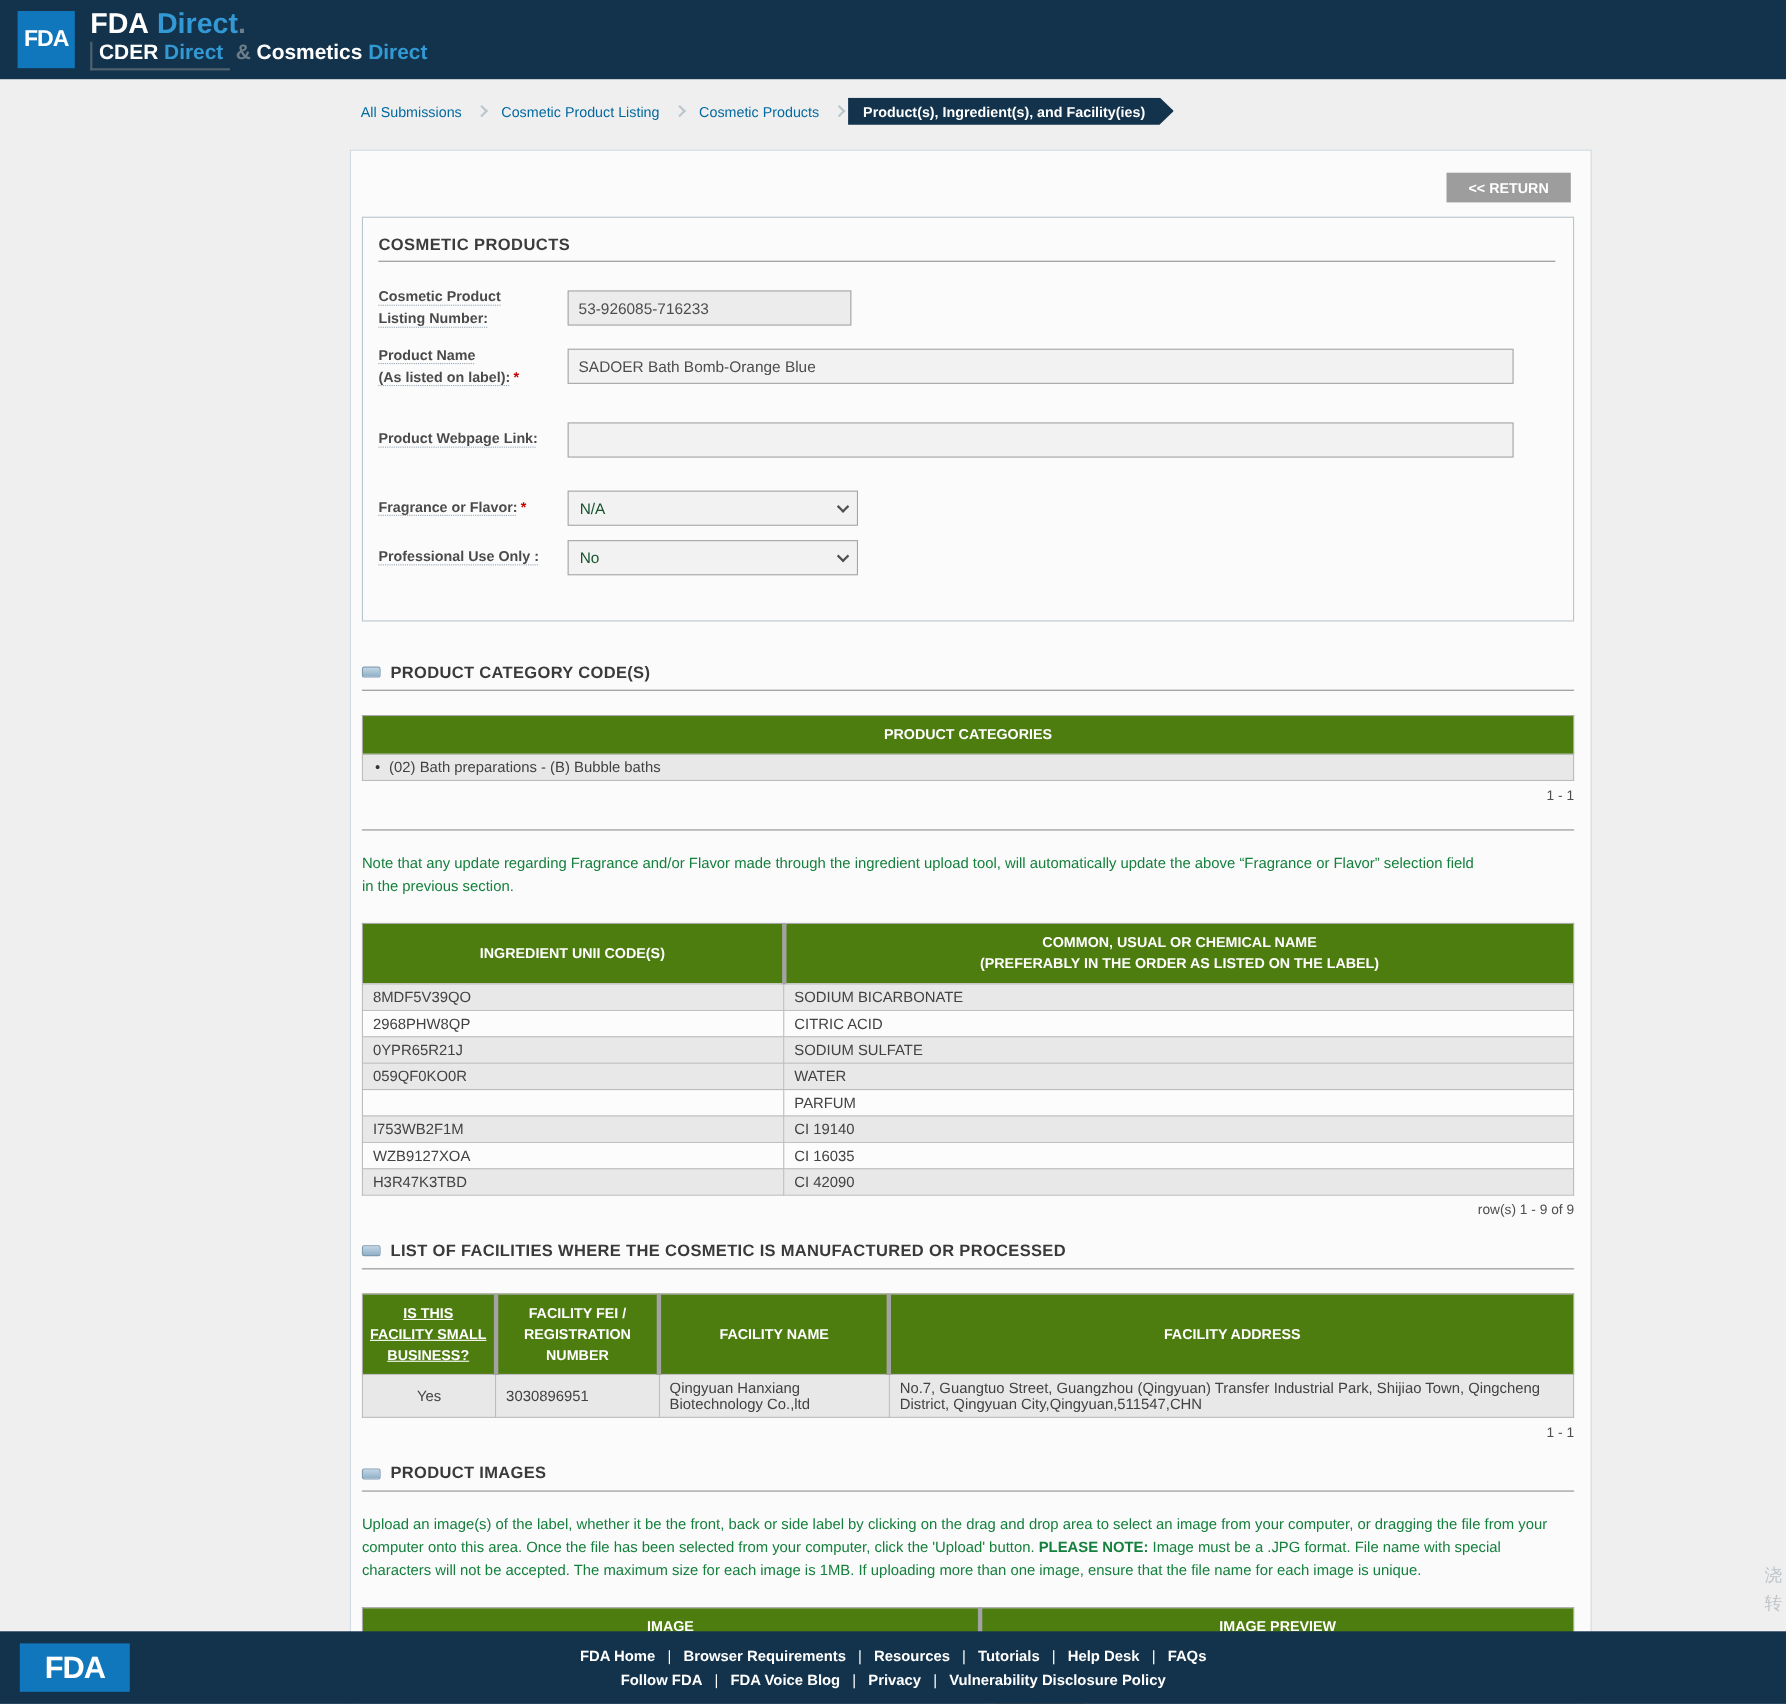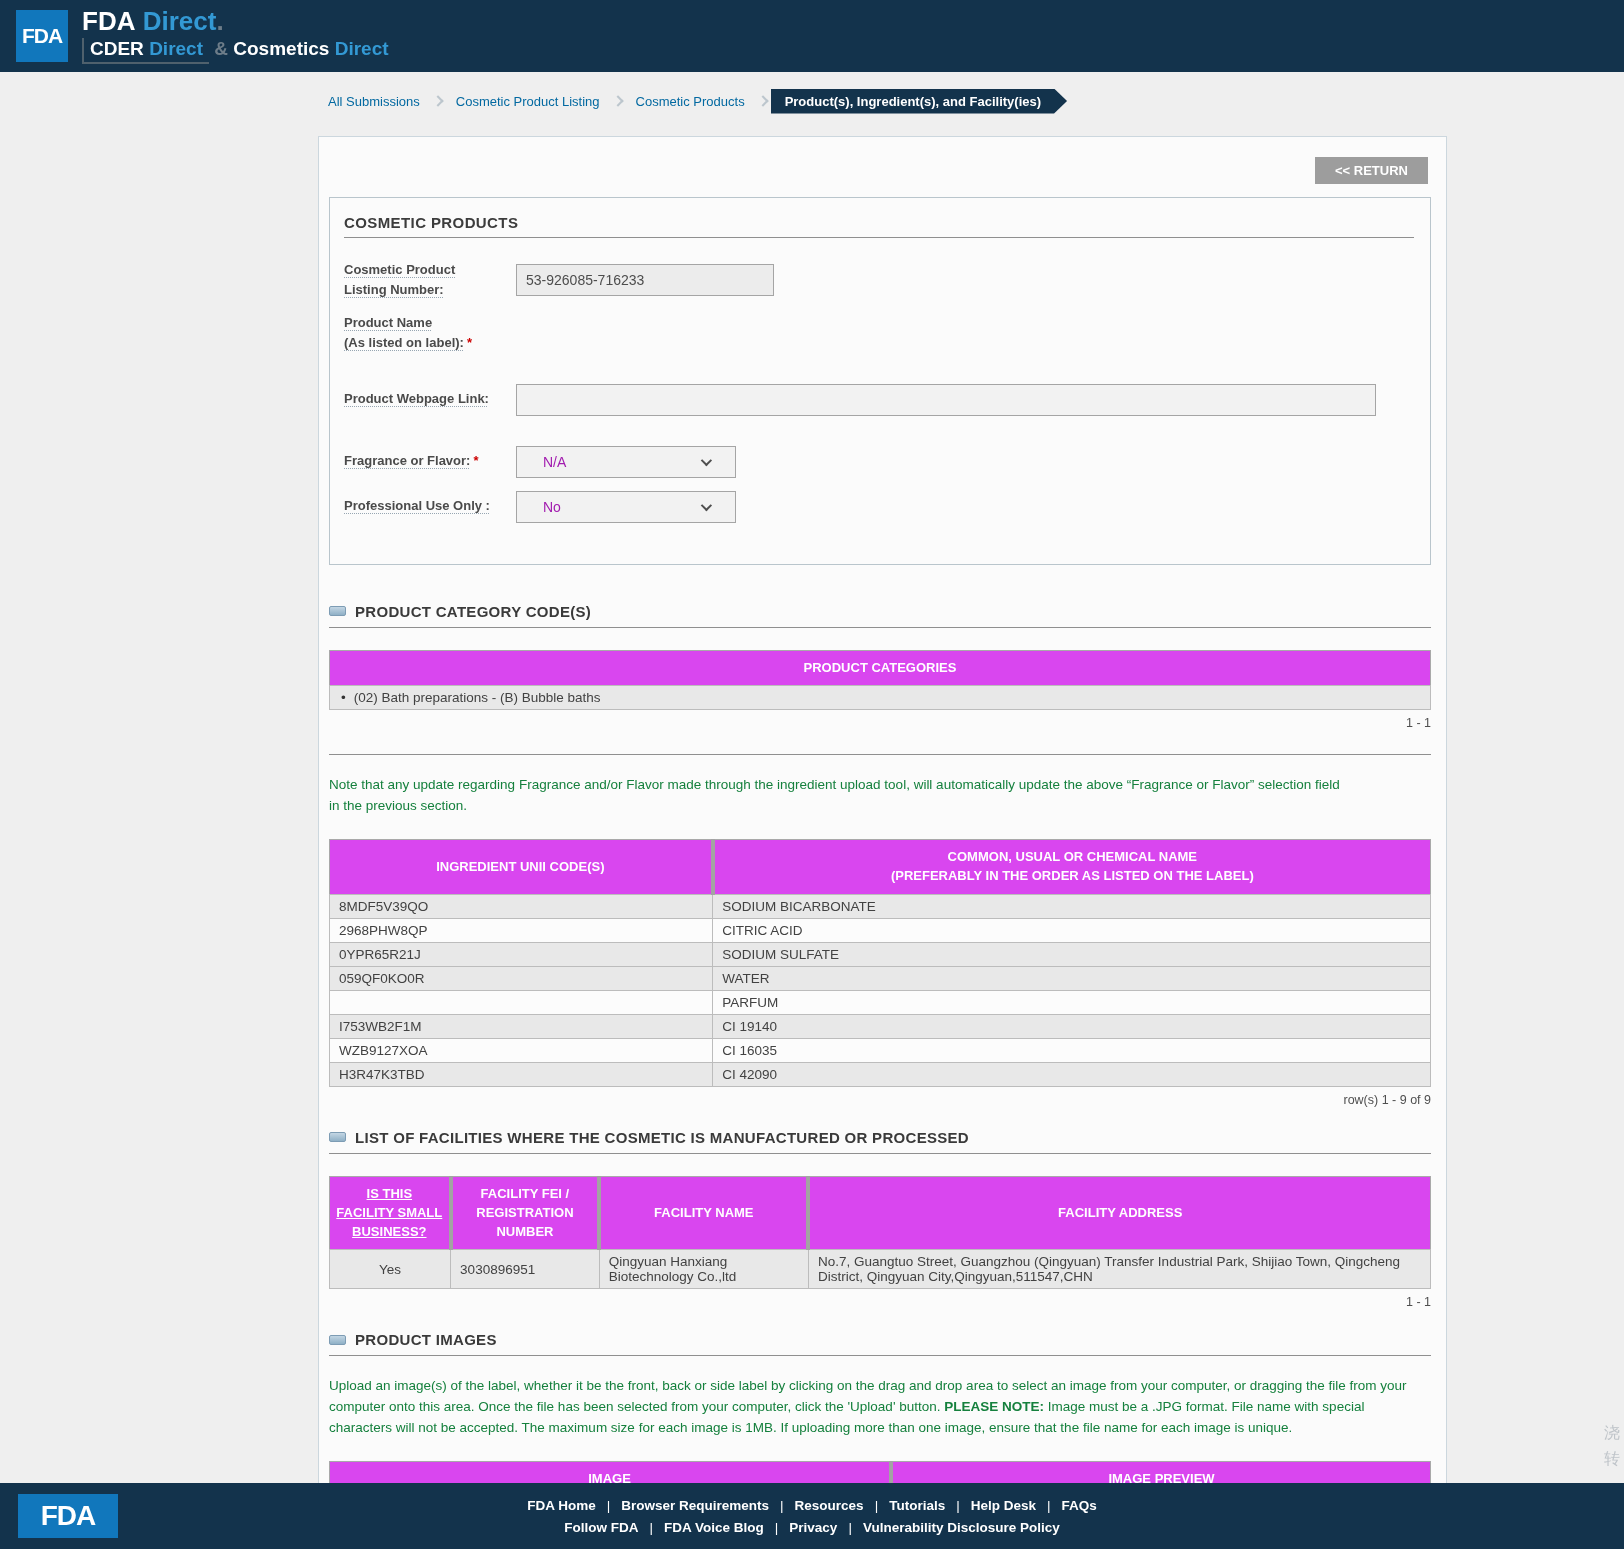--- a/index.html
+++ b/index.html
@@ -67,41 +67,41 @@
   .form-label .u { text-decoration:underline dotted #97a6b2 1px; text-underline-offset:3px; }
   .req { color:#cc0000; font-weight:bold; margin-left:3px; }
   .txt-input {
     height:32px; border:1px solid #a5a5a5; background:#ececec; font-size:14px;
     color:#4d4d4d; padding:0 9px; font-family:"Liberation Sans",sans-serif;
   }
   .w-small { width:258px; }
   .w-wide  { width:860px; background:#f2f2f2; }
   .gap-before { margin-top:30px; }
   .select {
-    width:220px; height:32px; border:1px solid #a5a5a5; background:#f2f2f2;
+    width:264px; height:32px; border:1px solid #a5a5a5; background:#f2f2f2;
     display:flex; align-items:center; justify-content:space-between;
-    font-size:14px; color:#a21caf; padding:0 26px; cursor:pointer;
+    font-size:14px; color:#14532d; padding:0 10px; cursor:pointer;
   }
   .chev {
     width:8px; height:8px; border-right:2px solid #4f4f4f; border-bottom:2px solid #4f4f4f;
     transform:rotate(45deg) translateY(-2px); flex:0 0 auto;
   }
   
   .section { margin-top:38px; }
   .section-head { display:flex; align-items:center; gap:9px; }
   .collapse-icon {
     width:17px; height:10px; border:1px solid #7d9cb4; border-radius:2px;
     background:linear-gradient(#c3d6e4,#8fb0c6); flex:0 0 auto; cursor:pointer;
   }
   .section-title { font-size:15px; font-weight:bold; color:#3a3a3a; letter-spacing:.3px; }
   .section .rule { margin-top:7px; }
   .note { font-size:13.5px; color:#15803d; line-height:1.55; margin-top:20px; }
   table { width:100%; border-collapse:collapse; margin-top:22px; font-size:13.5px; }
   th {
-    background:#d946ef; color:#fff; font-size:13px; font-weight:bold;
+    background:#4d7c0f; color:#fff; font-size:13px; font-weight:bold;
     padding:8px 6px; line-height:1.45; text-align:center; vertical-align:middle;
   }
   th + th { border-left:4px solid #a3a3a3; }
   td {
     border:1px solid #bcbcbc; padding:4px 9px; color:#424242; vertical-align:middle;
   }
   table { border:1px solid #a9a9a9; }
   tr.odd  td { background:#e8e8e8; }
   tr.even td { background:#fcfcfc; }
   .pagination { text-align:right; font-size:12.5px; color:#4f4f4f; margin-top:6px; }
@@ -168,20 +168,21 @@
           <span class="u">Listing Number:</span>
         </div>
         <input class="txt-input w-small" type="text" readonly="" value="53-926085-716233" style="">
       </div>
 
       <div class="form-row">
         <div class="form-label">
           <span class="u">Product Name</span><br>
           <span class="u">(As listed on label):</span><span class="req">*</span>
         </div>
+        <input class="txt-input w-wide" type="text" value="SADOER Bath Bomb-Orange Blue" style="">
       </div>
 
       <div class="form-row gap-before">
         <div class="form-label">
           <span class="u">Product Webpage Link:</span>
         </div>
         <input class="txt-input w-wide" type="text" value="" style="">
       </div>
 
       <div class="form-row gap-before">

